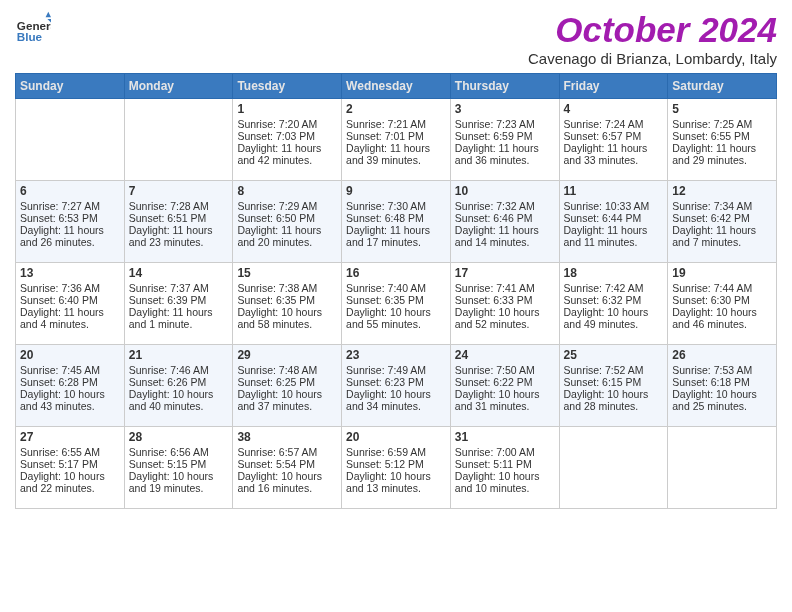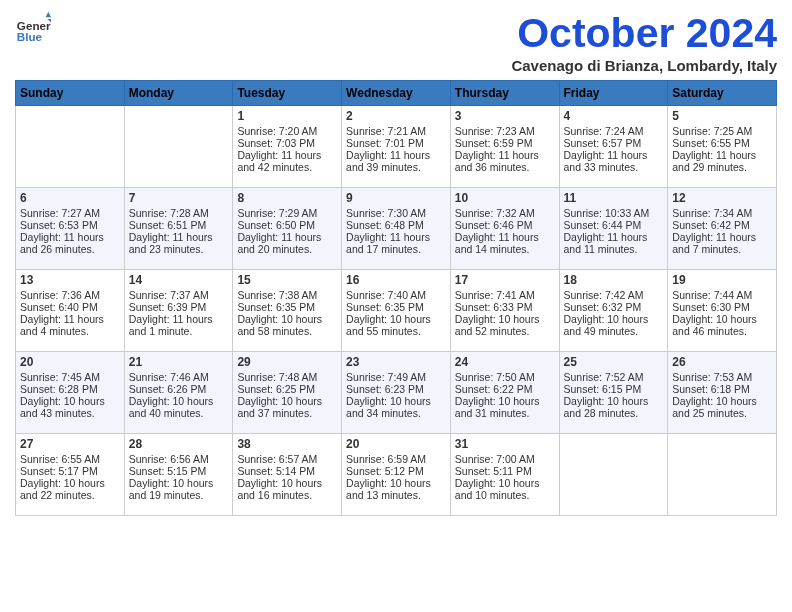--- a/index.html
+++ b/index.html
@@ -22,38 +22,39 @@
       gap: 4px;
     }
     .logo-icon {
       width: 36px;
       height: 36px;
     }
     .title-block {
       text-align: right;
     }
     .month-title {
-      font-size: 41px;
+      font-size: 35px;
       font-weight: bold;
-      color: #1d4ed8;
+      color: #a21caf;
+      font-style: italic;
     }
     .location-title {
       font-size: 15px;
-      font-weight: bold;
+      font-weight: normal;
       color: #333;
       text-align: center;
     }
     table {
       width: 100%;
       border-collapse: collapse;
       table-layout: fixed;
     }
     th {
       background-color: #3a7abf;
-      color: #000000;
+      color: #e5e5e5;
       font-size: 12px;
       font-weight: bold;
       padding: 5px 4px;
       text-align: left;
       border: 1px solid #2a6aaf;
     }
     td {
       border: 1px solid #ccc;
       vertical-align: top;
       padding: 3px 4px;
@@ -143,20 +144,20 @@
         <td><span class="day-num">21</span><span>Sunrise: 7:46 AM</span><br><span>Sunset: 6:26 PM</span><br><span>Daylight: 10 hours and 40 minutes.</span></td>
         <td><span class="day-num">29</span><span>Sunrise: 7:48 AM</span><br><span>Sunset: 6:25 PM</span><br><span>Daylight: 10 hours and 37 minutes.</span></td>
         <td><span class="day-num">23</span><span>Sunrise: 7:49 AM</span><br><span>Sunset: 6:23 PM</span><br><span>Daylight: 10 hours and 34 minutes.</span></td>
         <td><span class="day-num">24</span><span>Sunrise: 7:50 AM</span><br><span>Sunset: 6:22 PM</span><br><span>Daylight: 10 hours and 31 minutes.</span></td>
         <td><span class="day-num">25</span><span>Sunrise: 7:52 AM</span><br><span>Sunset: 6:15 PM</span><br><span>Daylight: 10 hours and 28 minutes.</span></td>
         <td><span class="day-num">26</span><span>Sunrise: 7:53 AM</span><br><span>Sunset: 6:18 PM</span><br><span>Daylight: 10 hours and 25 minutes.</span></td>
       </tr>
       <tr>
         <td><span class="day-num">27</span><span>Sunrise: 6:55 AM</span><br><span>Sunset: 5:17 PM</span><br><span>Daylight: 10 hours and 22 minutes.</span></td>
         <td><span class="day-num">28</span><span>Sunrise: 6:56 AM</span><br><span>Sunset: 5:15 PM</span><br><span>Daylight: 10 hours and 19 minutes.</span></td>
-        <td><span class="day-num">38</span><span>Sunrise: 6:57 AM</span><br><span>Sunset: 5:14 PM</span><br><span>Daylight: 10 hours and 16 minutes.</span></td>
+        <td><span class="day-num">38</span><span>Sunrise: 6:57 AM</span><br><span>Sunset: 5:54 PM</span><br><span>Daylight: 10 hours and 16 minutes.</span></td>
         <td><span class="day-num">20</span><span>Sunrise: 6:59 AM</span><br><span>Sunset: 5:12 PM</span><br><span>Daylight: 10 hours and 13 minutes.</span></td>
         <td><span class="day-num">31</span><span>Sunrise: 7:00 AM</span><br><span>Sunset: 5:11 PM</span><br><span>Daylight: 10 hours and 10 minutes.</span></td>
         <td class="empty"></td>
         <td class="empty"></td>
       </tr>
     </tbody>
 </table>
 
 </body></html>

